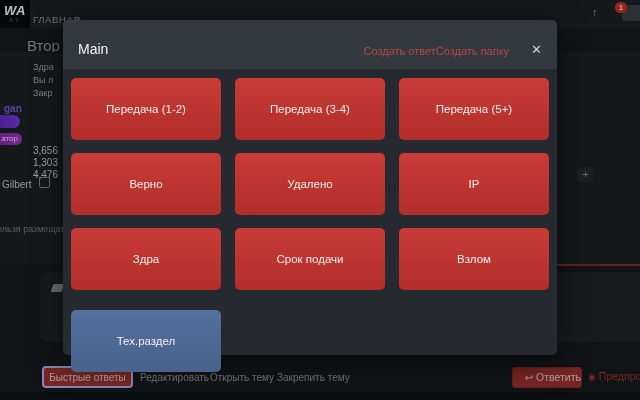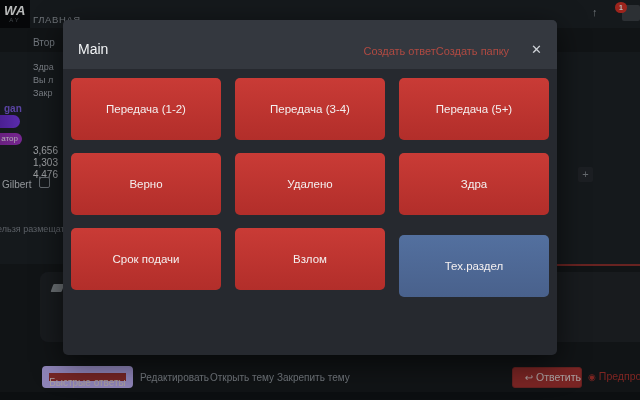--- a/index.html
+++ b/index.html
@@ -13,42 +13,42 @@
           display:flex; flex-direction:column; align-items:center; justify-content:center; }
   .logo .l1 { font-size:13px; font-weight:bold; font-style:italic; letter-spacing:0.5px; line-height:13px; }
   .logo .l2 { font-size:6px; color:#5c6167; letter-spacing:2px; line-height:7px; }
   .nav-item { position:absolute; left:33px; top:14px; font-size:9.5px; color:#969ca3; letter-spacing:0.6px; }
 
   .ext-up { position:absolute; left:592px; top:6px; font-size:11px; color:#9aa0a6; font-weight:bold; }
   .ext-tile { position:absolute; left:622px; top:5px; width:18px; height:16px; background:#3c4046; border-radius:2px; }
   .ext-badge { position:absolute; left:615px; top:2px; width:12px; height:11px; background:#d93025; border-radius:6px;
                color:#fff; font-size:7px; text-align:center; line-height:11px; font-weight:bold; }
 
-  .thread-title { position:absolute; left:33px; top:37px; font-size:10px; color:#9aa1a9;text-align:center; }
+  .thread-title { position:absolute; left:27px; top:37px; font-size:15px; color:#9aa1a9;text-align:center; }
   .post-panel { position:absolute; left:0; top:52px; width:640px; height:212px; background:#1d2025; }
   .post-line { position:absolute; left:33px; font-size:9px; color:#a8aeb6; }
   .user-name { position:absolute; left:4px; top:103px; font-size:10px; font-weight:bold; color:#7c5ce0; }
   .pill1 { position:absolute; left:-10px; top:115px; width:30px; height:13px; border-radius:7px;
            background:linear-gradient(90deg,#5b21b6,#7c3aed); }
   .pill2 { position:absolute; left:-12px; top:133px; width:34px; height:12px; border-radius:6px;
            background:linear-gradient(90deg,#86259e,#a333c8); color:#f0e5f5; font-size:8px;
            text-align:right; padding-right:4px; line-height:12px; }
   .stat { position:absolute; width:58px; text-align:right; font-size:10px; color:#d6d9dd; }
   .loc { position:absolute; left:2px; top:179px; font-size:10px; color:#c9cdd2; }
   .chk { position:absolute; left:39px; top:177px; width:11px; height:11px; border:1.5px solid #8a9097; border-radius:2px; }
   .warn { position:absolute; left:-3px; top:224px; font-size:9px; color:#7d838b; }
   .red-divider { position:absolute; left:310px; top:264px; width:330px; height:2px; background:#8f2f2b; }
   .plus-tile { position:absolute; left:578px; top:167px; width:15px; height:15px; background:#26292e; border-radius:2px;
                color:#8b9096; font-size:11px; line-height:14px; text-align:center; }
   .editor-panel { position:absolute; left:40px; top:272px; width:600px; height:70px; background:#202328; border-radius:8px 0 0 8px; }
   .eraser { position:absolute; left:12px; top:12px; width:11px; height:8px; background:#969ba1; transform:skewX(-20deg); border-radius:1px; }
   .bottom-strip { position:absolute; left:0; top:392px; width:640px; height:8px; background:#101216; }
 
   
-  .btn-quick { position:absolute; left:42px; top:366px; width:91px; height:22px; background:#a33231; border:7px solid #c4b5fd;
+  .btn-quick { position:absolute; left:42px; top:366px; width:91px; height:22px; background:#a33231; border:2px solid #c4b5fd;
                border-radius:4px; color:#e8d9d9; font-size:10px; text-align:center; line-height:20px; cursor:pointer; }
   .foot-link { position:absolute; top:372px; font-size:10px; color:#9aa0a7; cursor:pointer; }
   .btn-reply { position:absolute; left:512px; top:367px; width:70px; height:21px; background:#a83130; border:1px solid #8c2b2a;
                border-radius:3px; color:#eadada; font-size:10.5px; text-align:right; line-height:19px; cursor:pointer; }
   .btn-reply .ric { font-size:10px; margin-right:3px; }
   .preview { position:absolute; left:588px; top:370px; width:60px; font-size:10.5px; color:#ae312c; white-space:nowrap; cursor:pointer; }
   .preview .pic { font-size:9px; margin-right:3px; }
 
   
   .overlay { position:absolute; inset:0; background:rgba(5,6,8,0.28); }
@@ -131,20 +131,21 @@
         <span class="modal-link" data-name="create-folder-link">Создать папку</span>
       </div>
       <span class="modal-close" data-name="close-icon">✕</span>
     </div>
     <div class="modal-grid" data-name="quick-reply-grid">
       <button data-name="grid-button" class="red">Передача (1-2)</button>
       <button data-name="grid-button" class="red">Передача (3-4)</button>
       <button data-name="grid-button" class="red">Передача (5+)</button>
       <button data-name="grid-button" class="red">Верно</button>
       <button data-name="grid-button" class="red">Удалено</button>
+      <button data-name="grid-button" class="red">IP</button>
       <button data-name="grid-button" class="red">Здра</button>
       <button data-name="grid-button" class="red">Срок подачи</button>
       <button data-name="grid-button" class="red">Взлом</button>
       <button data-name="grid-button" class="blue">Тех.раздел</button>
     </div>
   </div>
 
 </div>
 
 </body></html>

